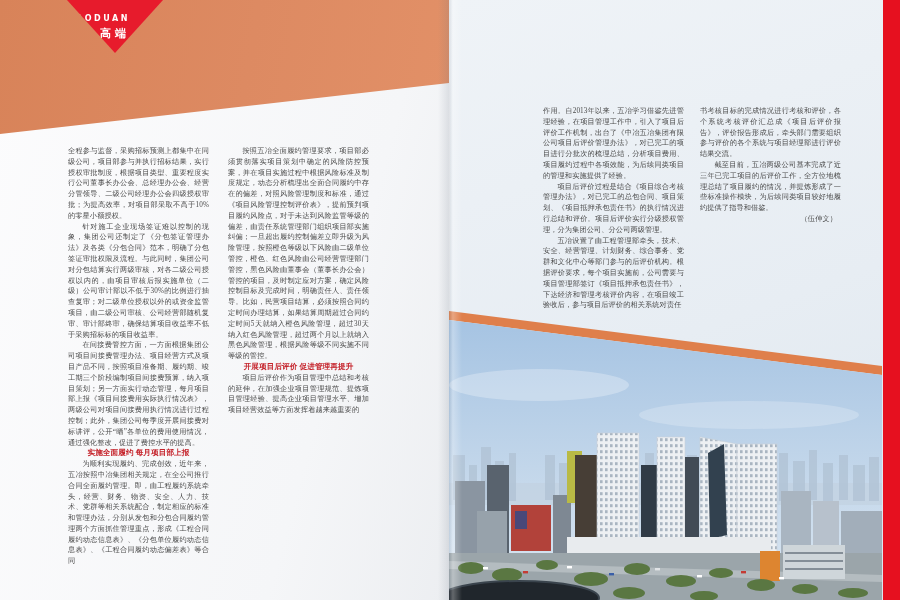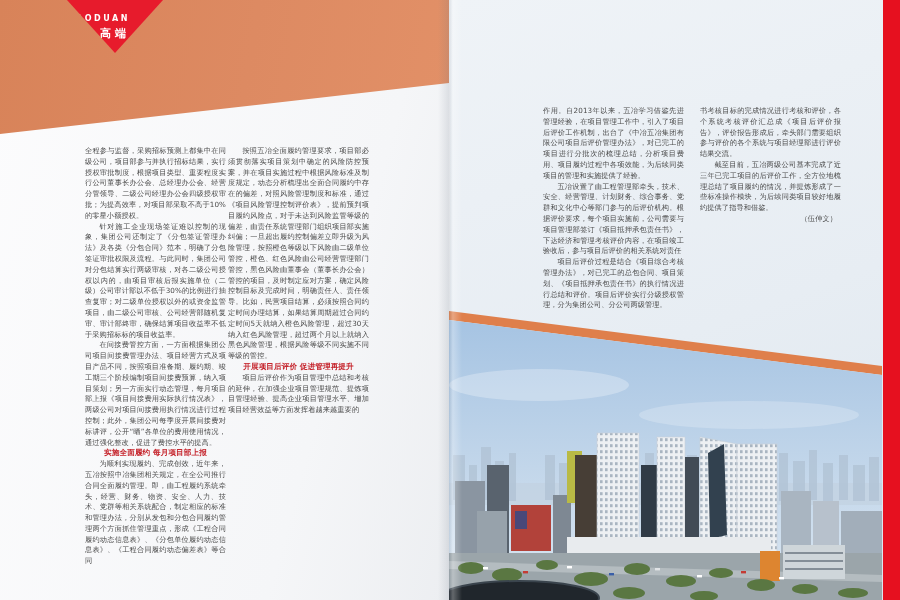--- a/index.html
+++ b/index.html
@@ -23,22 +23,22 @@
   .logo-badge{position:absolute;left:67px;top:0;width:96px;height:53px;
     background:#e71b2c;clip-path:polygon(0 0,100% 0,50% 100%);}
   .logo-en{position:absolute;left:0;top:14px;width:96px;text-align:left;
     color:#fff;font-size:8px;letter-spacing:2.5px;font-weight:bold;}
   .logo-cn{position:absolute;left:0;top:26px;width:96px;text-align:center;
     color:#fff;font-size:11px;font-weight:bold;letter-spacing:4px;}
 
   
   .col{position:absolute;width:141px;text-align:justify;text-justify:inter-ideograph;
     color:#4a4a4a;font-size:7.2px;line-height:10.8px;letter-spacing:0.1px;}
-  .col p{margin:0;}
-  .col-l1{left:85px;top:146px;}
+  .col p{margin:0;font-family:Liberation Serif, serif;}
+  .col-l1{left:68px;top:146px;}
   .col-l2{left:228px;top:146px;}
   .col-r1{left:543px;top:106px;}
   .col-r2{left:688px;top:106px;margin-left:12px;}
   .blk-body{text-indent:2em;}
   .blk-body-first{text-indent:0;}
   .blk-heading{color:#c5232b;font-weight:bold;text-align:center;text-indent:0;
     font-size:7.6px;margin:4px 0 3px;}
   .blk-attribution{text-align:right;text-indent:0;margin-top:11px;padding-right:4px;}
 
   
@@ -69,22 +69,22 @@
     <div class="col col-l2">
         <p class="blk-body">按照五冶全面履约管理要求，项目部必须贯彻落实项目策划中确定的风险防控预案，并在项目实施过程中根据风险标准及制度规定，动态分析梳理出全面合同履约中存在的偏差，对照风险管理制度和标准，通过《项目风险管理控制评价表》，提前预判项目履约风险点，对于未达到风险监管等级的偏差，由责任系统管理部门组织项目部实施纠偏；一旦超出履约控制偏差立即升级为风险管理，按照橙色等级以下风险由二级单位管控，橙色、红色风险由公司经营管理部门管控，黑色风险由董事会（董事长办公会）管控的项目，及时制定应对方案，确定风险控制目标及完成时间，明确责任人、责任领导。比如，民营项目结算，必须按照合同约定时间办理结算，如果结算周期超过合同约定时间5天就纳入橙色风险管理，超过30天纳入红色风险管理，超过两个月以上就纳入黑色风险管理，根据风险等级不同实施不同等级的管控。</p>
         <p class="blk-heading">开展项目后评价 促进管理再提升</p>
         <p class="blk-body">项目后评价作为项目管理中总结和考核的延伸，在加强企业项目管理规范、提炼项目管理经验、提高企业项目管理水平、增加项目经营效益等方面发挥着越来越重要的</p>
       </div>
   </div>
 
   <div class="page page-right">
     <div class="col col-r1" style="left:93px">
         <p class="blk-body-first">作用。自2013年以来，五冶学习借鉴先进管理经验，在项目管理工作中，引入了项目后评价工作机制，出台了《中冶五冶集团有限公司项目后评价管理办法》，对已完工的项目进行分批次的梳理总结，分析项目费用、项目履约过程中各项效能，为后续同类项目的管理和实施提供了经验。</p>
+        <p class="blk-body">项目后评价过程是结合《项目综合考核管理办法》，对已完工的总包合同、项目策划、《项目抵押承包责任书》的执行情况进行总结和评价。项目后评价实行分级授权管理，分为集团公司、分公司两级管理。</p>
         <p class="blk-body">五冶设置了由工程管理部牵头，技术、安全、经营管理、计划财务、综合事务、党群和文化中心等部门参与的后评价机构。根据评价要求，每个项目实施前，公司需要与项目管理部签订《项目抵押承包责任书》，下达经济和管理考核评价内容，在项目竣工验收后，参与项目后评价的相关系统对责任</p>
-        <p class="blk-body">项目后评价过程是结合《项目综合考核管理办法》，对已完工的总包合同、项目策划、《项目抵押承包责任书》的执行情况进行总结和评价。项目后评价实行分级授权管理，分为集团公司、分公司两级管理。</p>
       </div>
     <div class="col col-r2" style="left:238px">
         <p class="blk-body-first">书考核目标的完成情况进行考核和评价，各个系统考核评价汇总成《项目后评价报告》，评价报告形成后，牵头部门需要组织参与评价的各个系统与项目经理部进行评价结果交流。</p>
         <p class="blk-body">截至目前，五冶两级公司基本完成了近三年已完工项目的后评价工作，全方位地梳理总结了项目履约的情况，并提炼形成了一些标准操作模块，为后续同类项目较好地履约提供了指导和借鉴。</p>
         <p class="blk-attribution">（伍仲文）</p>
       </div>
   </div>
 
   <div class="photo-wrap" aria-label="city-skyline-aerial-photo">
     <svg width="433" height="295" viewBox="0 0 433 295">

